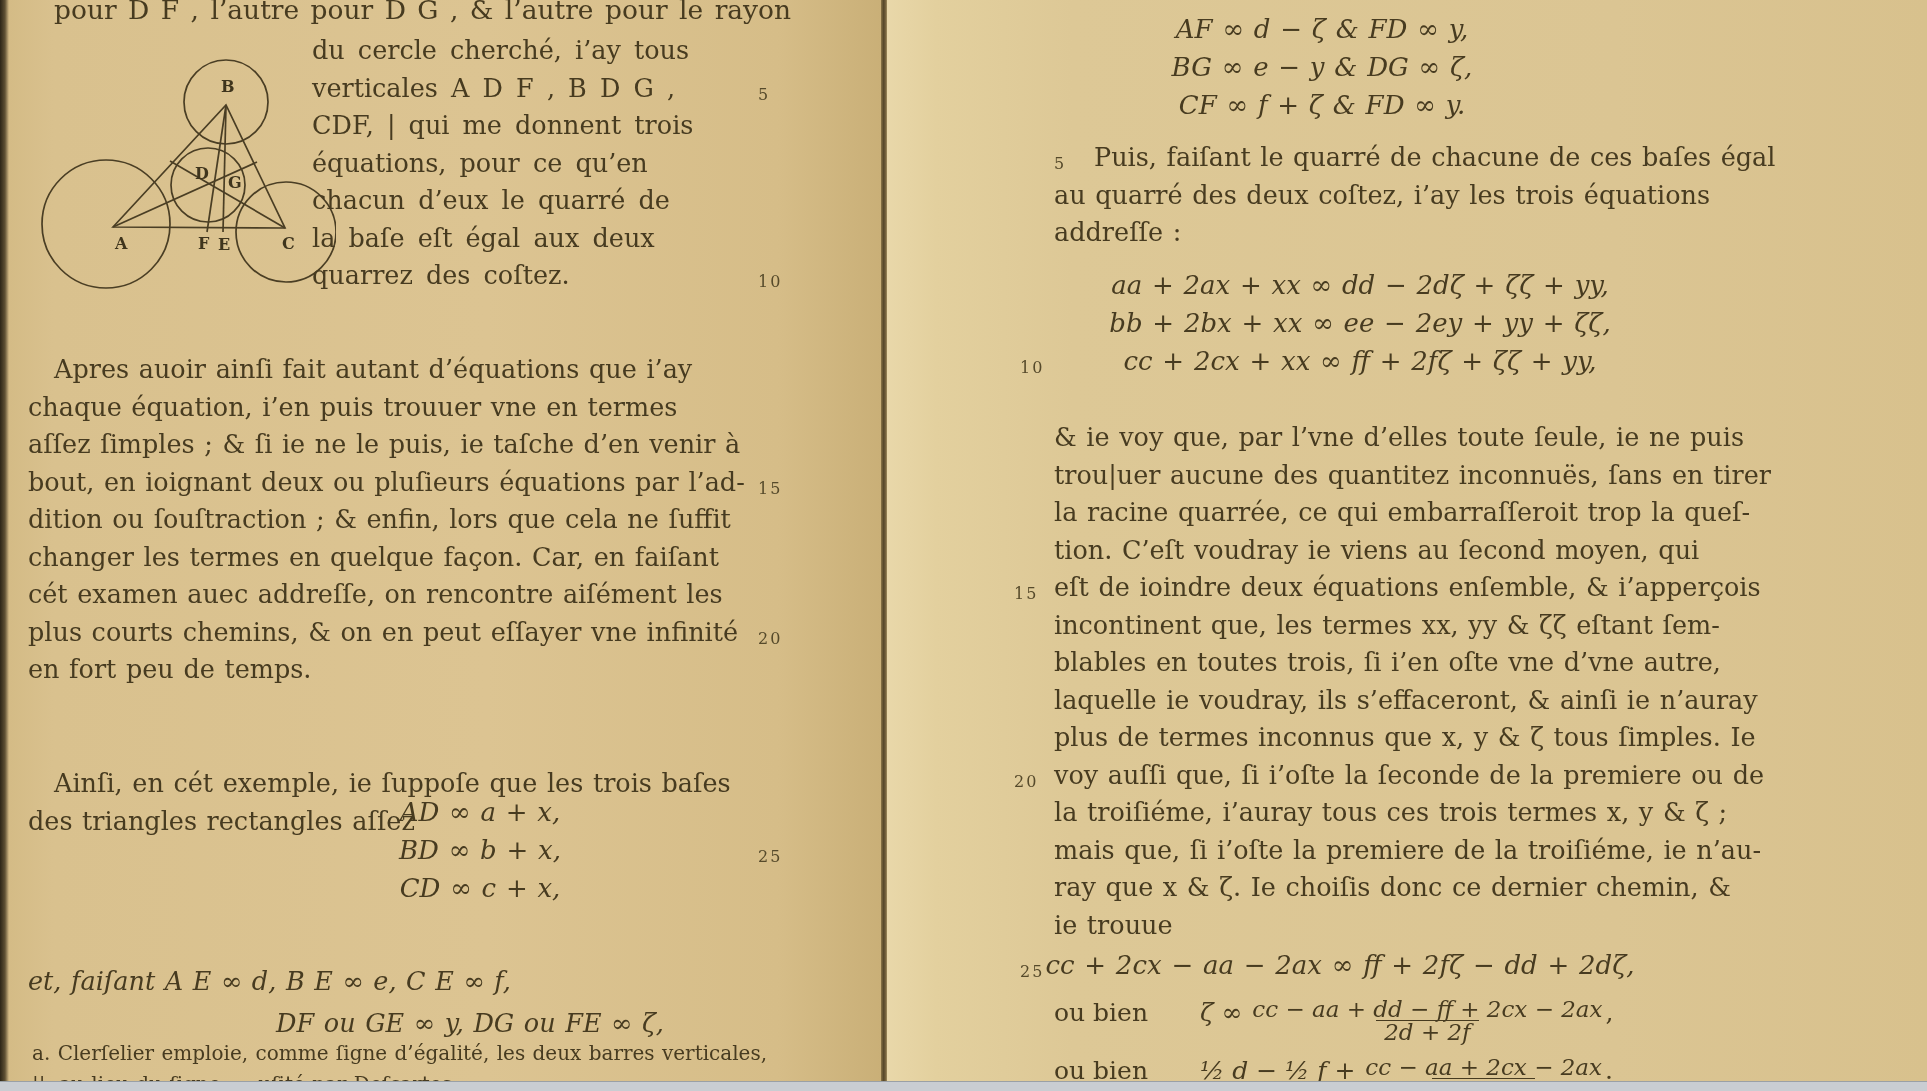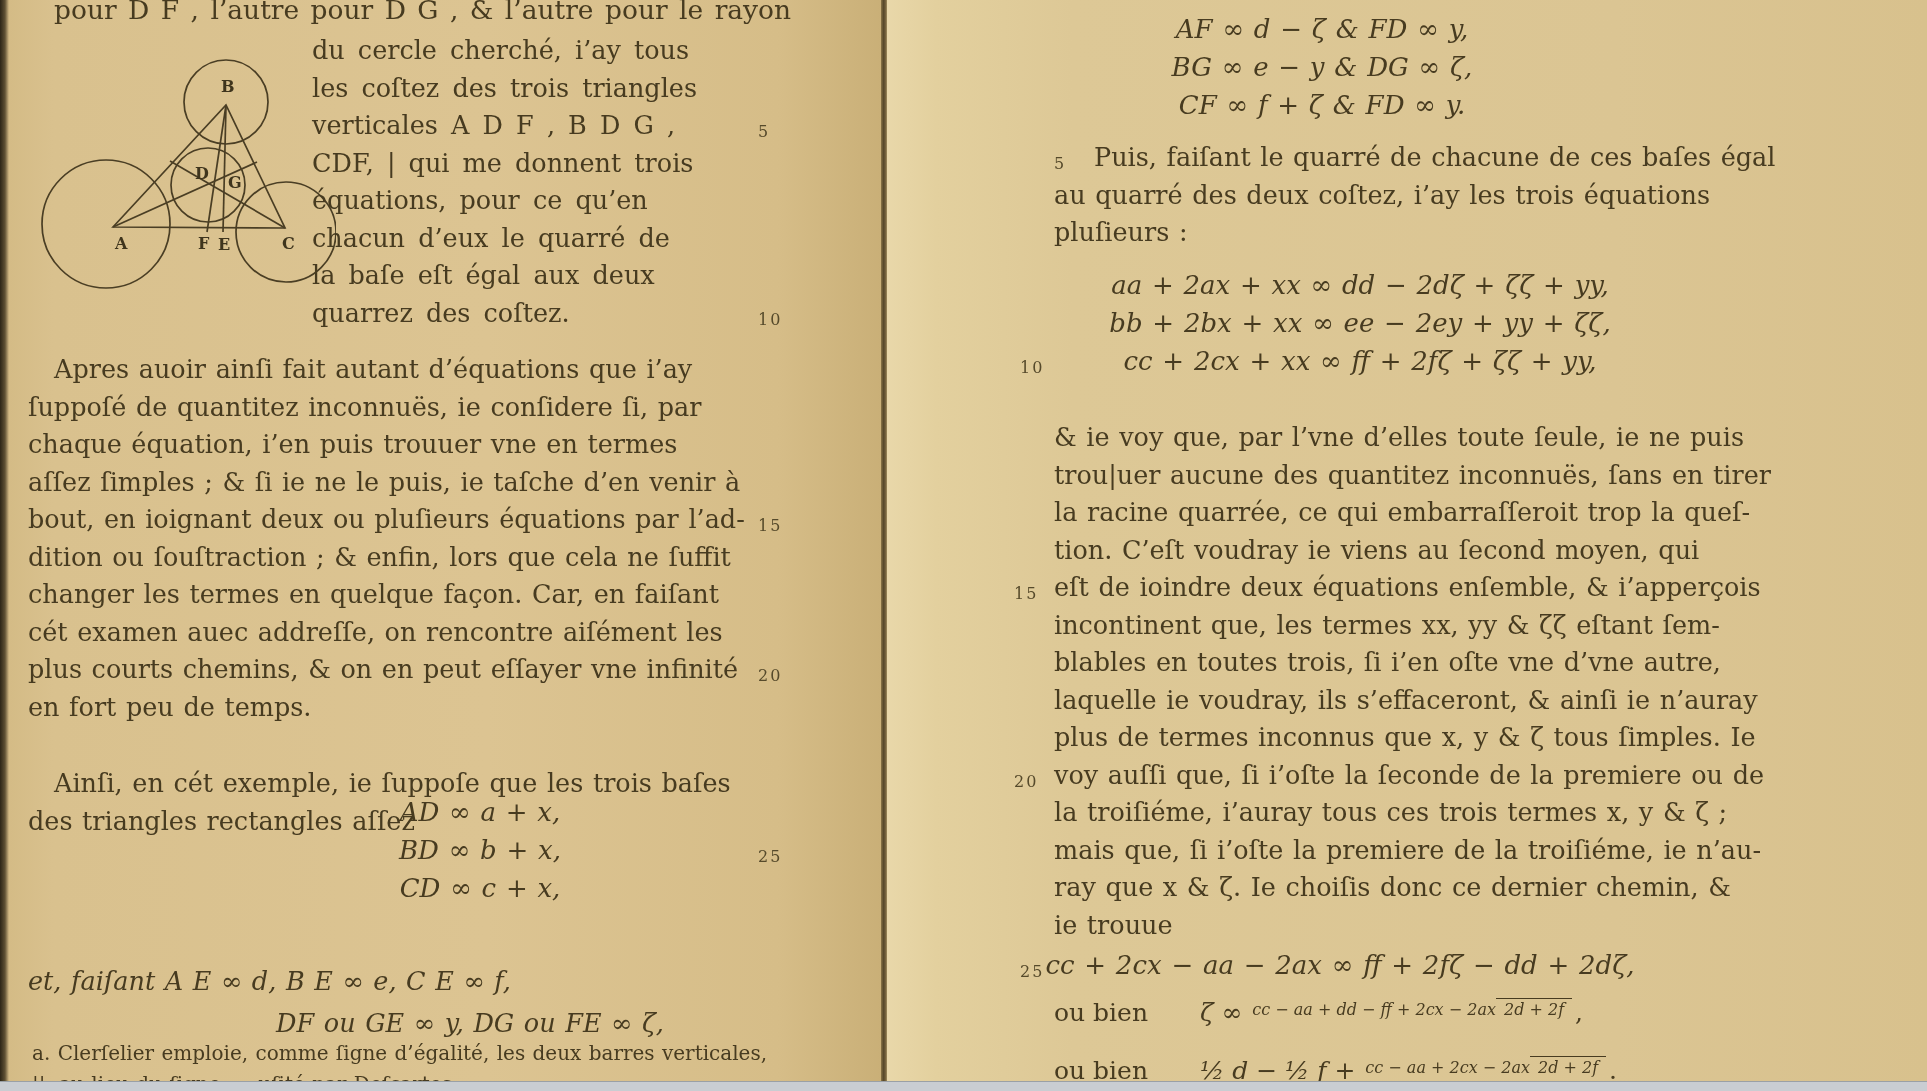--- a/index.html
+++ b/index.html
@@ -27,21 +27,21 @@
   .eqs .tline,.center{text-align:center;}
   .eq{font-style:italic;}
   .eqs-left .tline{height:38px;font-size:26px;}
   .fn{font-size:20px;line-height:24px;height:26px;word-spacing:1px;}
   .figure{position:absolute;}
   .figure path,.figure circle,.figure line{fill:none;stroke:#4a3e24;stroke-width:1.7;}
   .figure text{fill:#3f351d;font-size:16px;font-weight:bold;font-family:"DejaVu Serif",serif;font-style:normal;}
   .oubien{position:absolute;display:flex;align-items:flex-start;white-space:nowrap;font-size:25px;}
   .oubien .lab{font-style:normal;}
   .oubien .lhs{font-style:italic;margin-left:52px;margin-right:10px;}
-  .frac{display:inline-flex;flex-direction:row;align-items:center;font-size:16px;font-style:italic;line-height:22px;}
+  .frac{display:inline-flex;flex-direction:column;align-items:center;font-size:23px;font-style:italic;line-height:22px;}
   .frac .den{border-top:1.5px solid #473b20;padding:0 8px;}
   .tail{font-style:normal;margin-left:3px;}
   .rp-eqs .tline{height:38px;font-size:26px;}
 </style>
 </head>
 <body>
 
 <div id="screen">
 
   <div class="page page-left">
@@ -62,32 +62,30 @@
       <text x="181" y="137">D</text>
       <text x="214" y="146">G</text>
       <text x="101" y="207">A</text>
       <text x="184" y="207">F</text>
       <text x="204" y="208">E</text>
       <text x="268" y="207">C</text>
     </svg>
 
     <div class="block rightcol" style="top:33px;left:312px;width:436px">
       <div class="tline"><span class="num"></span><span>du cercle cherché, i’ay tous</span></div>
-      <div class="tline"><span class="num"></span><span>les coſtez des trois triangles</span></div>
       <div class="tline"><span class="num">5</span><span>verticales A D F , B D G ,</span></div>
       <div class="tline"><span class="num"></span><span>CDF, | qui me donnent trois</span></div>
       <div class="tline"><span class="num"></span><span>équations, pour ce qu’en</span></div>
       <div class="tline"><span class="num"></span><span>chacun d’eux le quarré de</span></div>
       <div class="tline"><span class="num"></span><span>la baſe eſt égal aux deux</span></div>
       <div class="tline"><span class="num">10</span><span>quarrez des coſtez.</span></div>
     </div>
 
     <div class="block para" style="top:352px;left:28px;width:712px">
       <div class="tline" style="text-indent:26px"><span class="num"></span><span>Apres auoir ainſi fait autant d’équations que i’ay</span></div>
-      <div class="tline"><span class="num"></span><span>ſuppoſé de quantitez inconnuës, ie conſidere ſi, par</span></div>
       <div class="tline"><span class="num"></span><span>chaque équation, i’en puis trouuer vne en termes</span></div>
       <div class="tline"><span class="num"></span><span>aſſez ſimples ; &amp; ſi ie ne le puis, ie taſche d’en venir à</span></div>
       <div class="tline"><span class="num">15</span><span>bout, en ioignant deux ou pluſieurs équations par l’ad-</span></div>
       <div class="tline"><span class="num"></span><span>dition ou ſouſtraction ; &amp; enfin, lors que cela ne ſuffit</span></div>
       <div class="tline"><span class="num"></span><span>changer les termes en quelque façon. Car, en faiſant</span></div>
       <div class="tline"><span class="num"></span><span>cét examen auec addreſſe, on rencontre aiſément les</span></div>
       <div class="tline"><span class="num">20</span><span>plus courts chemins, &amp; on en peut eſſayer vne infinité</span></div>
       <div class="tline"><span class="num"></span><span>en fort peu de temps.</span></div>
     </div>
 
@@ -113,21 +111,21 @@
 
     <div class="block eqs rp-eqs" style="top:12px;left:138px;width:600px">
       <div class="tline center"><span class="eq">AF ∞ d − ζ  &amp;  FD ∞ y,</span></div>
       <div class="tline center"><span class="eq">BG ∞ e − y  &amp;  DG ∞ ζ,</span></div>
       <div class="tline center"><span class="eq">CF ∞ f + ζ  &amp;  FD ∞ y.</span></div>
     </div>
 
     <div class="block rp" style="top:140px;left:170px;width:712px">
       <div class="tline" style="text-indent:40px"><span class="num">5</span><span>Puis, faiſant le quarré de chacune de ces baſes égal</span></div>
       <div class="tline"><span class="num"></span><span>au quarré des deux coſtez, i’ay les trois équations</span></div>
-      <div class="tline"><span class="num"></span><span>pluſieurs :</span></div>
+      <div class="tline"><span class="num"></span><span>addreſſe :</span></div>
     </div>
 
     <div class="block eqs rp rp-eqs" style="top:268px;left:176px;width:600px">
       <div class="tline center"><span class="num"></span><span class="eq">aa + 2ax + xx ∞ dd − 2dζ + ζζ + yy,</span></div>
       <div class="tline center"><span class="num"></span><span class="eq">bb + 2bx + xx ∞ ee − 2ey + yy + ζζ,</span></div>
       <div class="tline center"><span class="num">10</span><span class="eq">cc + 2cx + xx ∞ ff + 2fζ + ζζ + yy,</span></div>
     </div>
 
     <div class="block rp" style="top:420px;left:170px;width:712px">
       <div class="tline"><span class="num"></span><span>&amp; ie voy que, par l’vne d’elles toute ſeule, ie ne puis</span></div>

